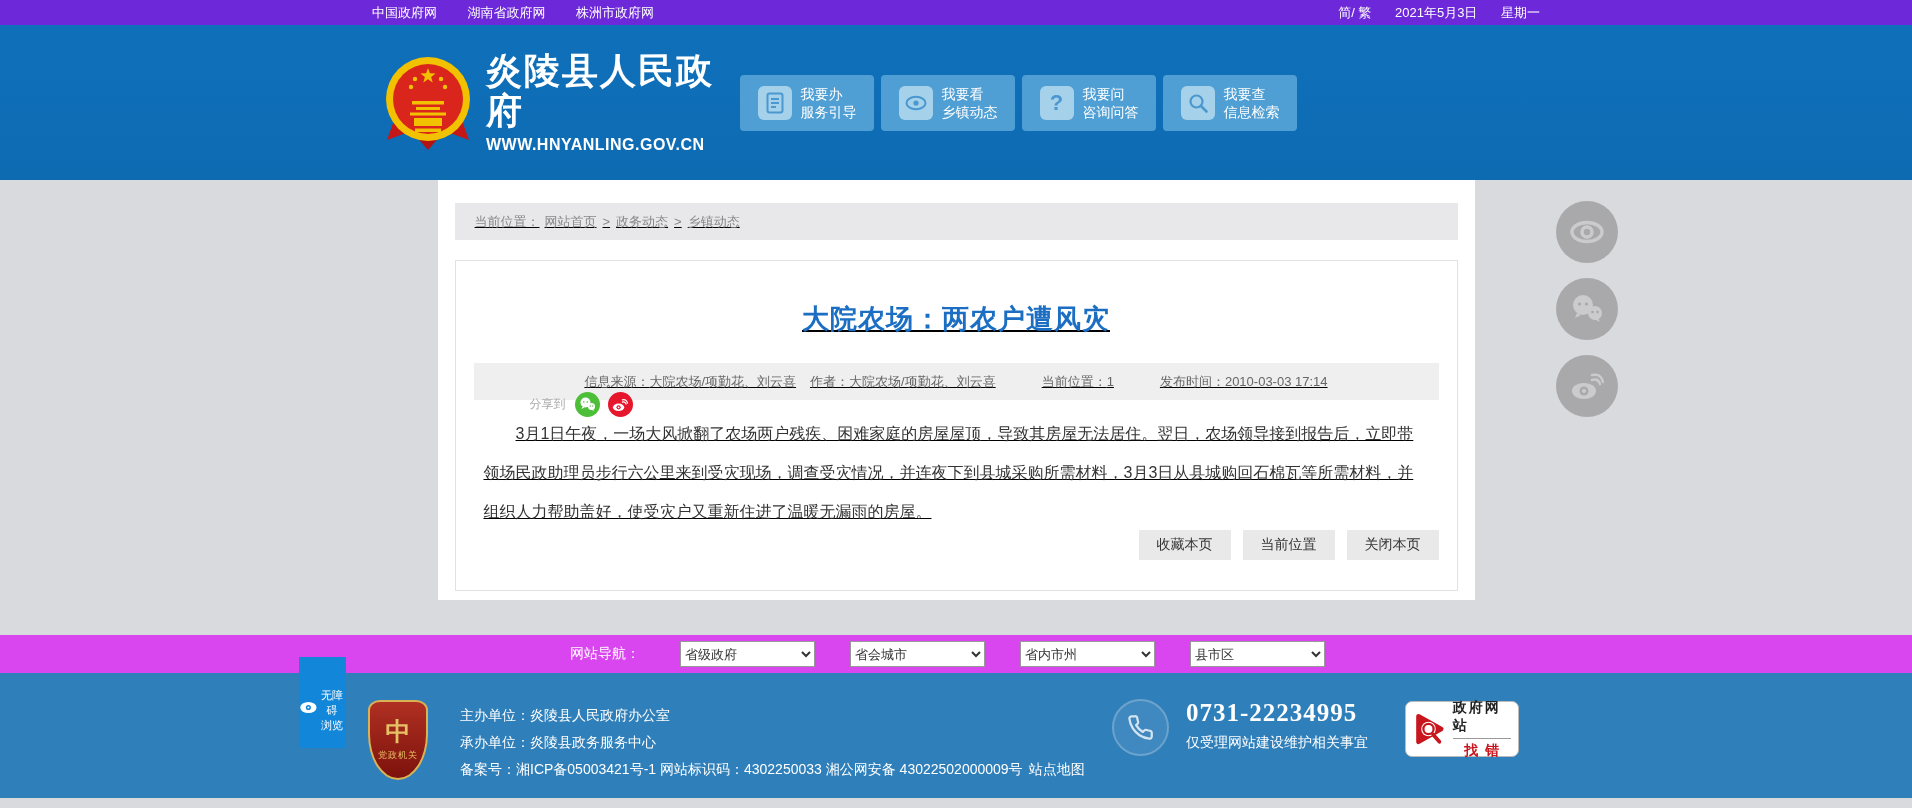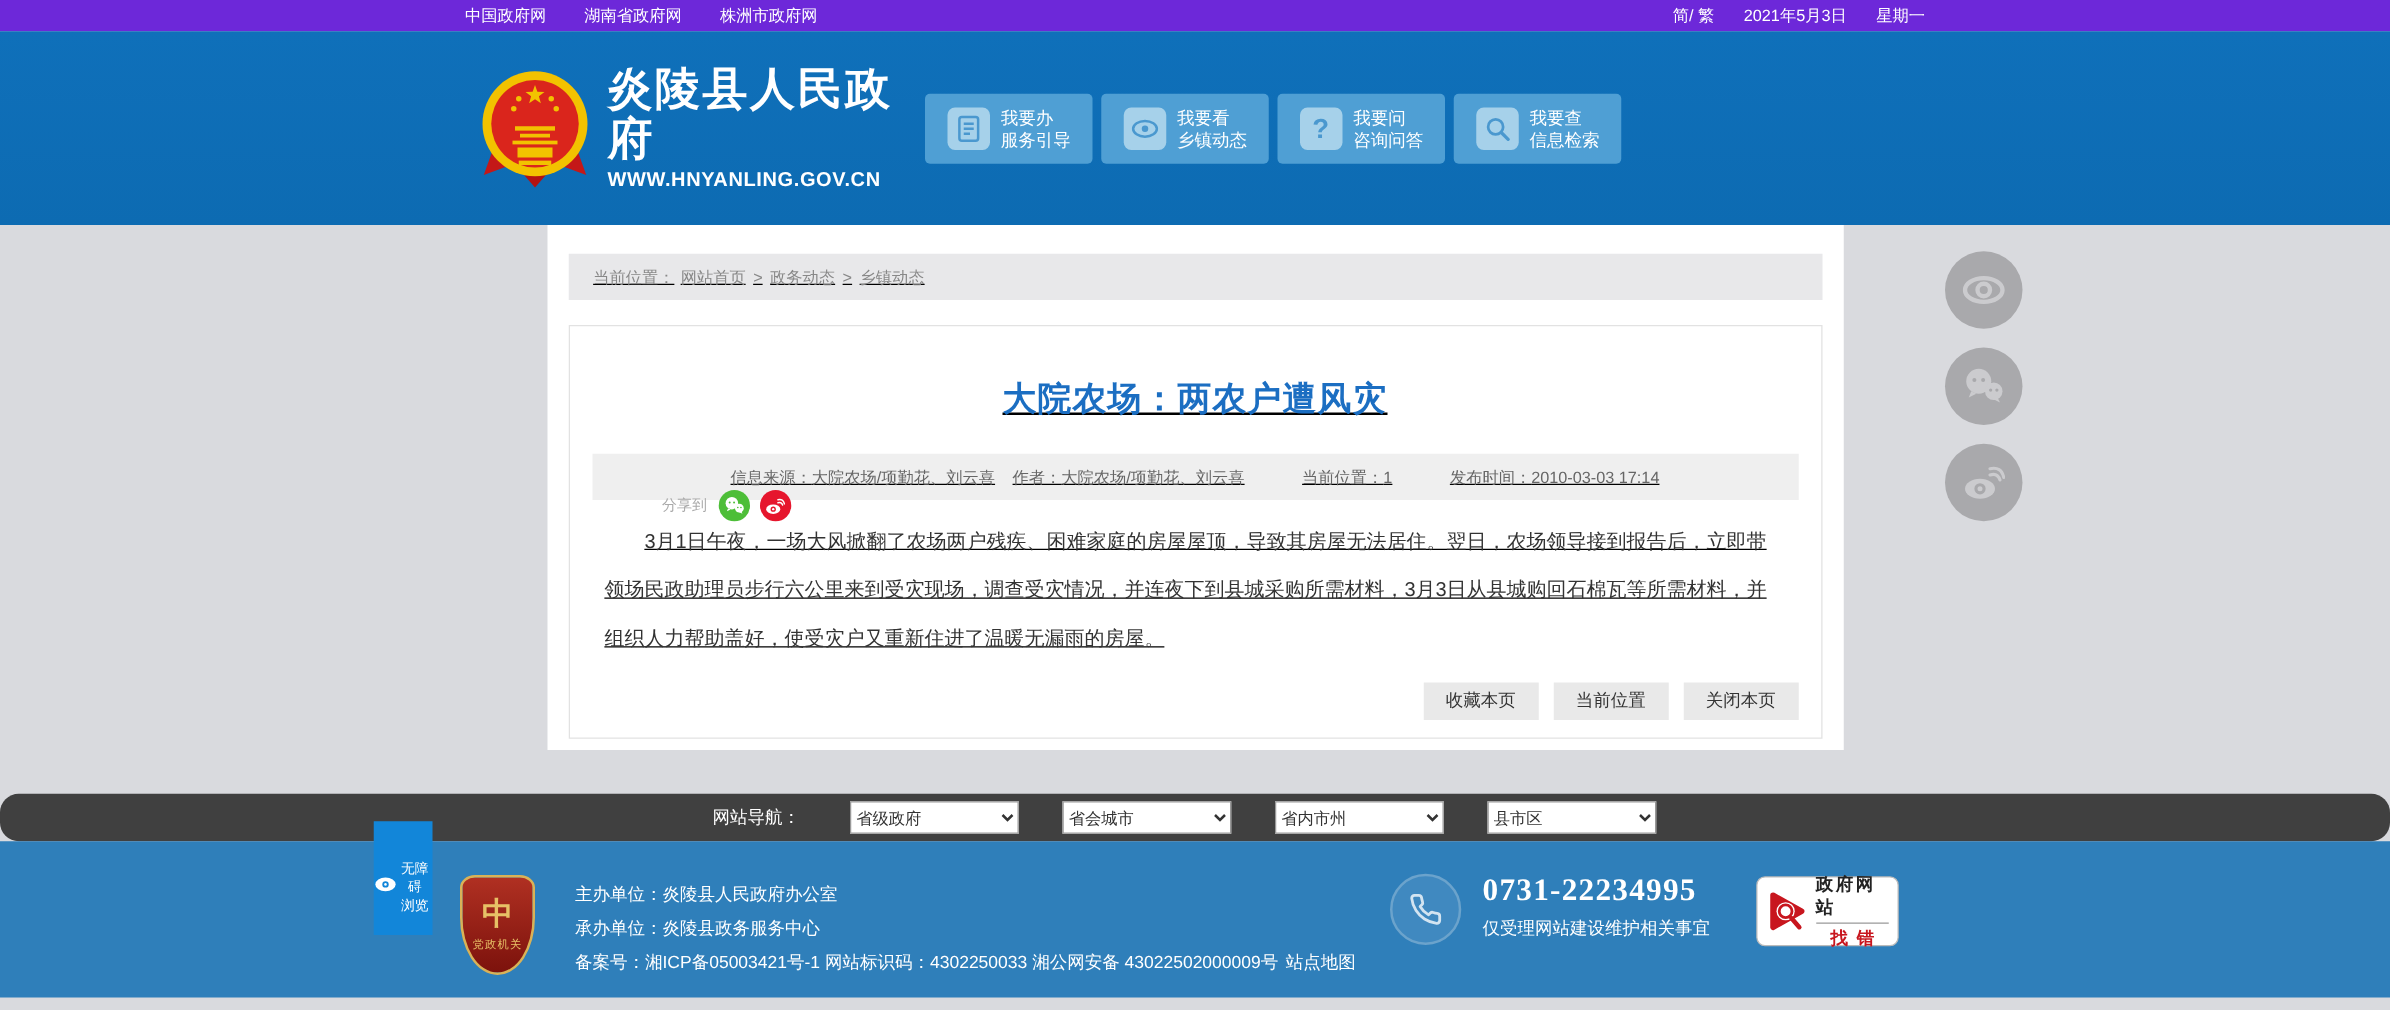--- a/index.html
+++ b/index.html
@@ -55,31 +55,31 @@
   .meta-bar .g1 { margin-right:14px; }
   .meta-bar .g2 { margin-right:46px; }
   .body-wrap { position:relative; padding:14px 28px 0; }
   .share { position:absolute; left:74px; top:-8px; display:flex; align-items:center; z-index:2; }
   .share-label { font-size:12px; color:#aaa; margin-right:9px; }
   .share-icon { width:25px; height:25px; border-radius:50%; border:none; display:flex; align-items:center;
                 justify-content:center; margin-right:8px; cursor:pointer; }
   .share-icon.wechat { background:#4dbe38; }
   .share-icon.weibo  { background:#e6162d; }
   .article-body { font-size:16px; color:#333; line-height:39px; text-indent:2em; }
-  .actions { position:absolute; right:18px; bottom:14px; display:flex; }
+  .actions { position:absolute; right:18px; bottom:30px; display:flex; }
   .action-btn { width:92px; height:30px; background:#e9e9e9; border:none; margin-left:12px; font-size:14px;
                 color:#333; cursor:pointer; }
 
   
   .side-tools { position:absolute; top:201px; right:294px; width:62px; }
   .side-tool { width:62px; height:62px; border-radius:50%; background:#a9a9ac; border:none; display:flex;
                align-items:center; justify-content:center; margin-bottom:15px; cursor:pointer; }
 
   
-  .navbar { height:38px; background:#404040;border-radius:15px; }
+  .navbar { height:38px; background:#d946ef; }
   .navbar .container { display:flex; align-items:center; }
   .nav-label { color:#fff; font-size:14px; margin-left:198px; flex:none; }
   .navbar select { width:135px; height:26px; margin-left:35px; font-size:13px; color:#333;
                    border:1px solid #999; background:#fff; cursor:pointer; }
   .navbar select:first-of-type { margin-left:40px; }
 
   
   .footer { height:125px; background:#2f7fba; position:relative; color:#fff; }
   .access-btn { position:absolute; left:299px; top:-16px; width:47px; height:91px; background:#1286d9;
                 border:none; display:flex; flex-direction:row; align-items:center; padding-top:10px;

